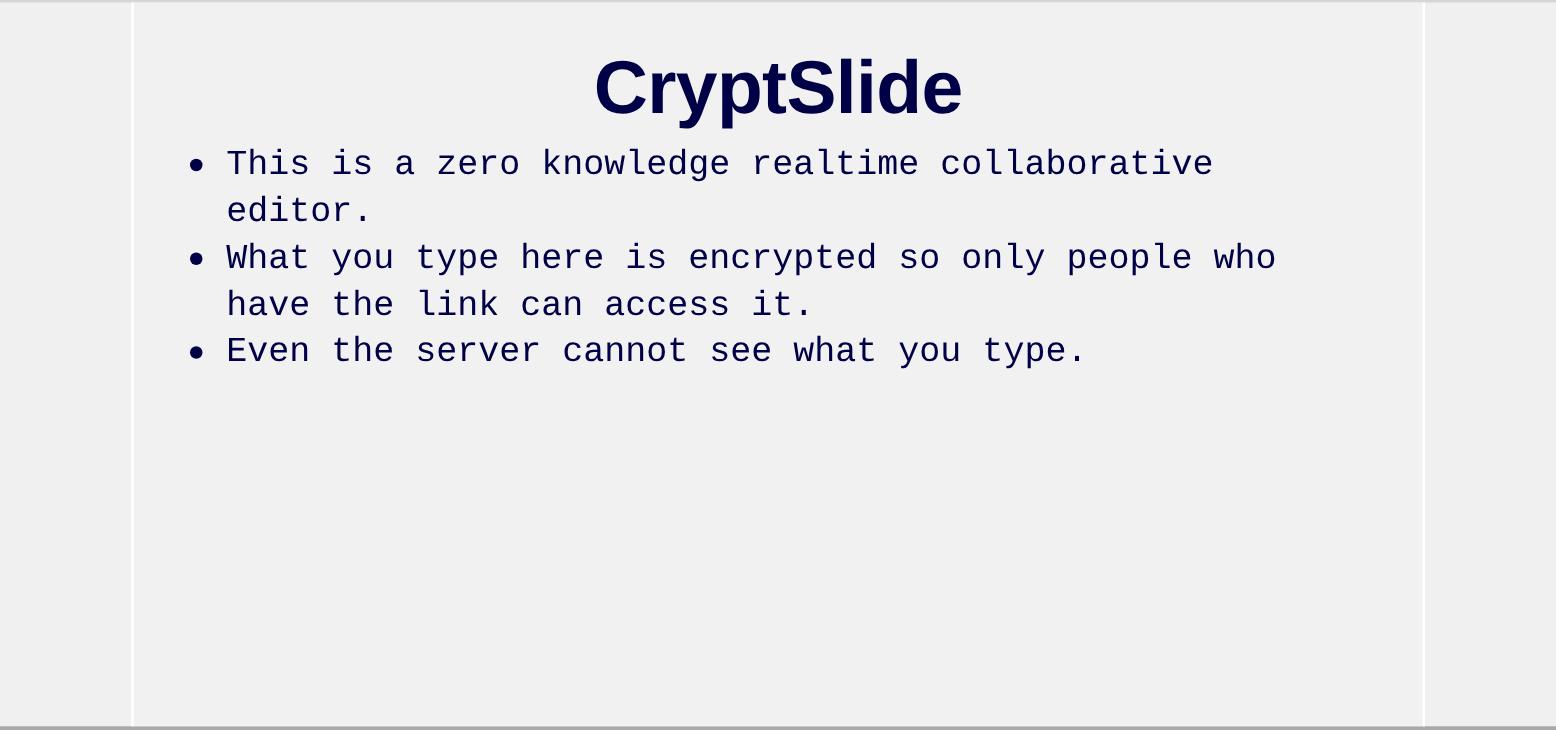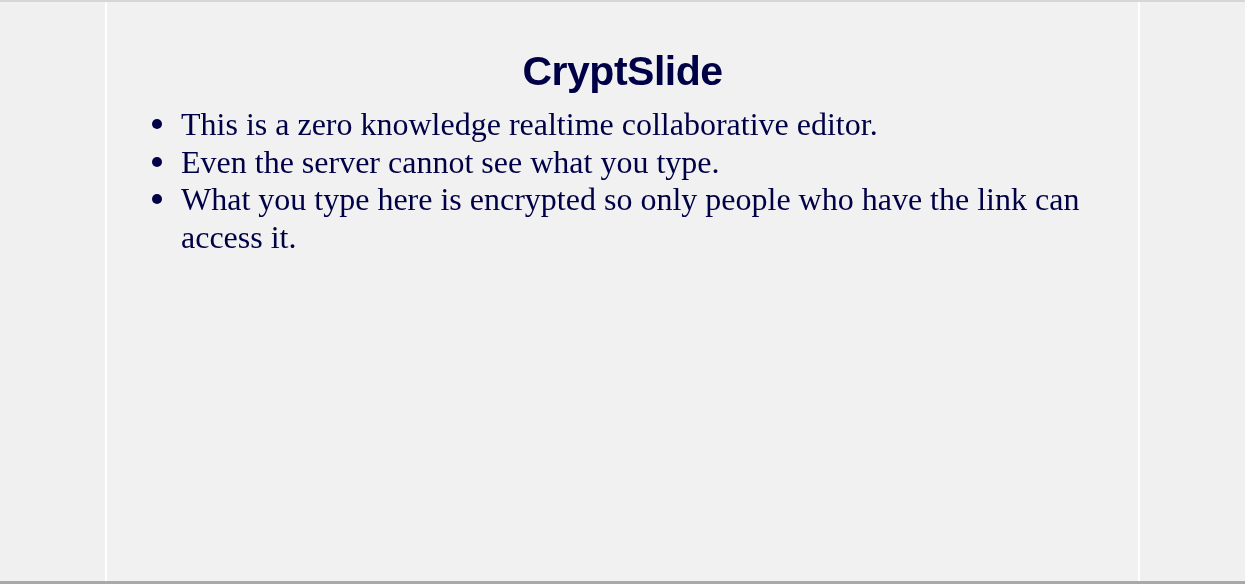--- a/index.html
+++ b/index.html
@@ -46,43 +46,43 @@
     left: 0;
     top: 0;
     width: 100%;
     height: 100%;
     padding: 0;
   }
 
   .slide-title {
     font-family: "Liberation Sans", "DejaVu Sans", sans-serif;
     font-weight: bold;
-    font-size: 41px;
+    font-size: 60px;
     line-height: 1.0;
     color: #000047;
     text-align: center;
-    margin: 11px;
+    margin: 0;
     padding-top: 38px;
     letter-spacing: -0.5px;
   }
 
   .bullet-list {
     list-style: none;
     margin: 0;
     padding: 0;
     margin-top: 14px;
     padding-left: 40px;
     padding-right: 48px;
   }
 
   .bullet-item {
     position: relative;
     color: #000047;
-    font-family: Liberation Serif, serif;
-    font-size: 32px;
+    font-family: Liberation Mono, monospace;
+    font-size: 28px;
     line-height: 37.5px;
     padding-left: 34px;
     margin: 0;
     text-align: left;
   }
 
   .bullet-marker {
     position: absolute;
     left: 5px;
     top: 13px;
@@ -108,26 +108,26 @@
 
       <ul class="bullet-list">
 
         <li class="bullet-item">
           <span class="bullet-marker"></span>
           <span class="bullet-text">This is a zero knowledge realtime collaborative editor.</span>
         </li>
 
         <li class="bullet-item">
           <span class="bullet-marker"></span>
-          <span class="bullet-text">Even the server cannot see what you type.</span>
+          <span class="bullet-text">What you type here is encrypted so only people who have the link can access it.</span>
         </li>
 
         <li class="bullet-item">
           <span class="bullet-marker"></span>
-          <span class="bullet-text">What you type here is encrypted so only people who have the link can access it.</span>
+          <span class="bullet-text">Even the server cannot see what you type.</span>
         </li>
 
 
       </ul>
 
     </div>
   </div>
 
 </div>
 

